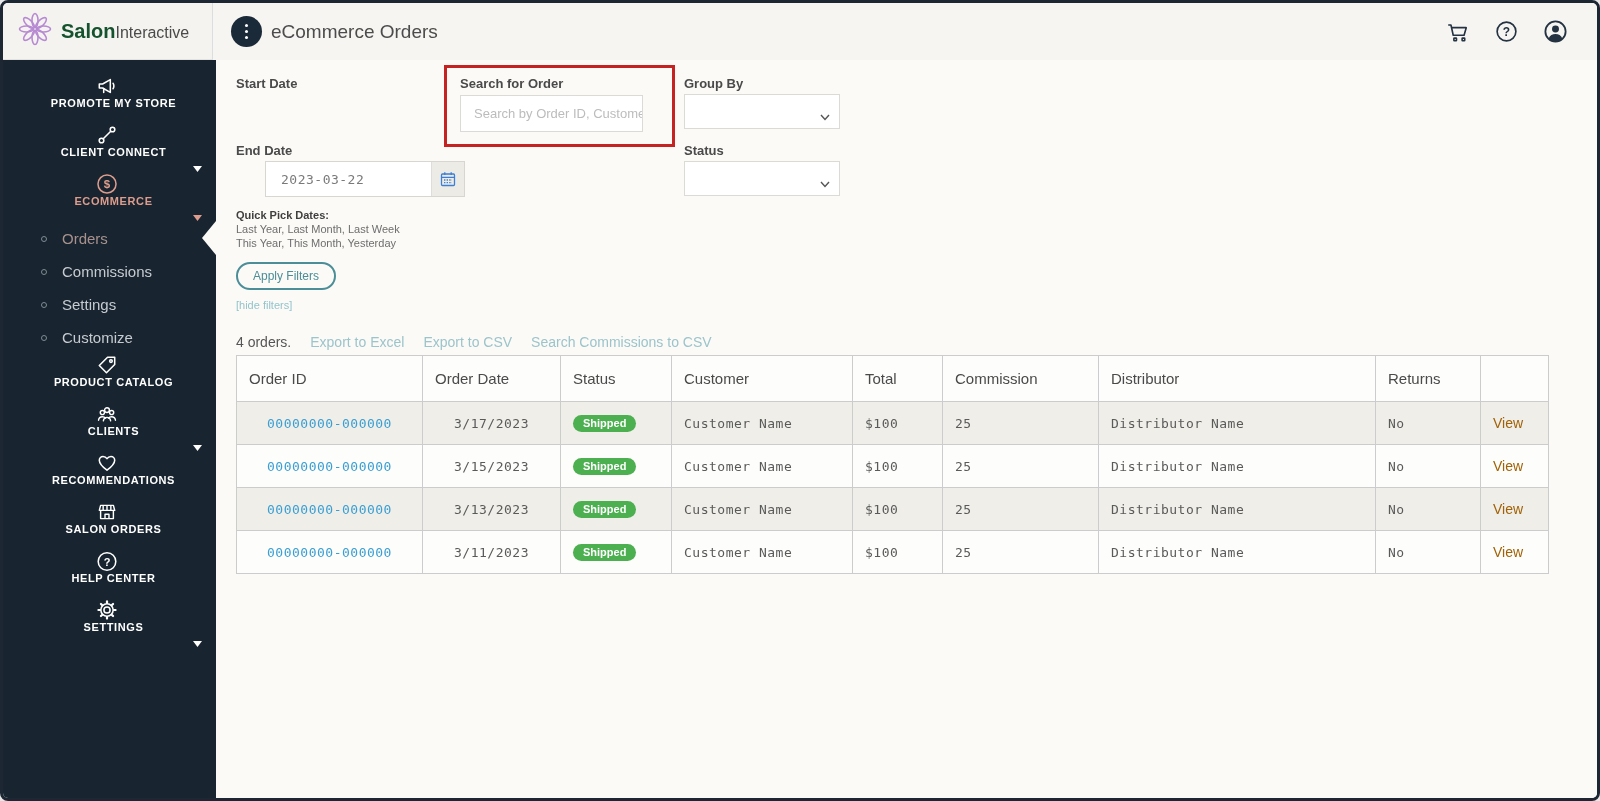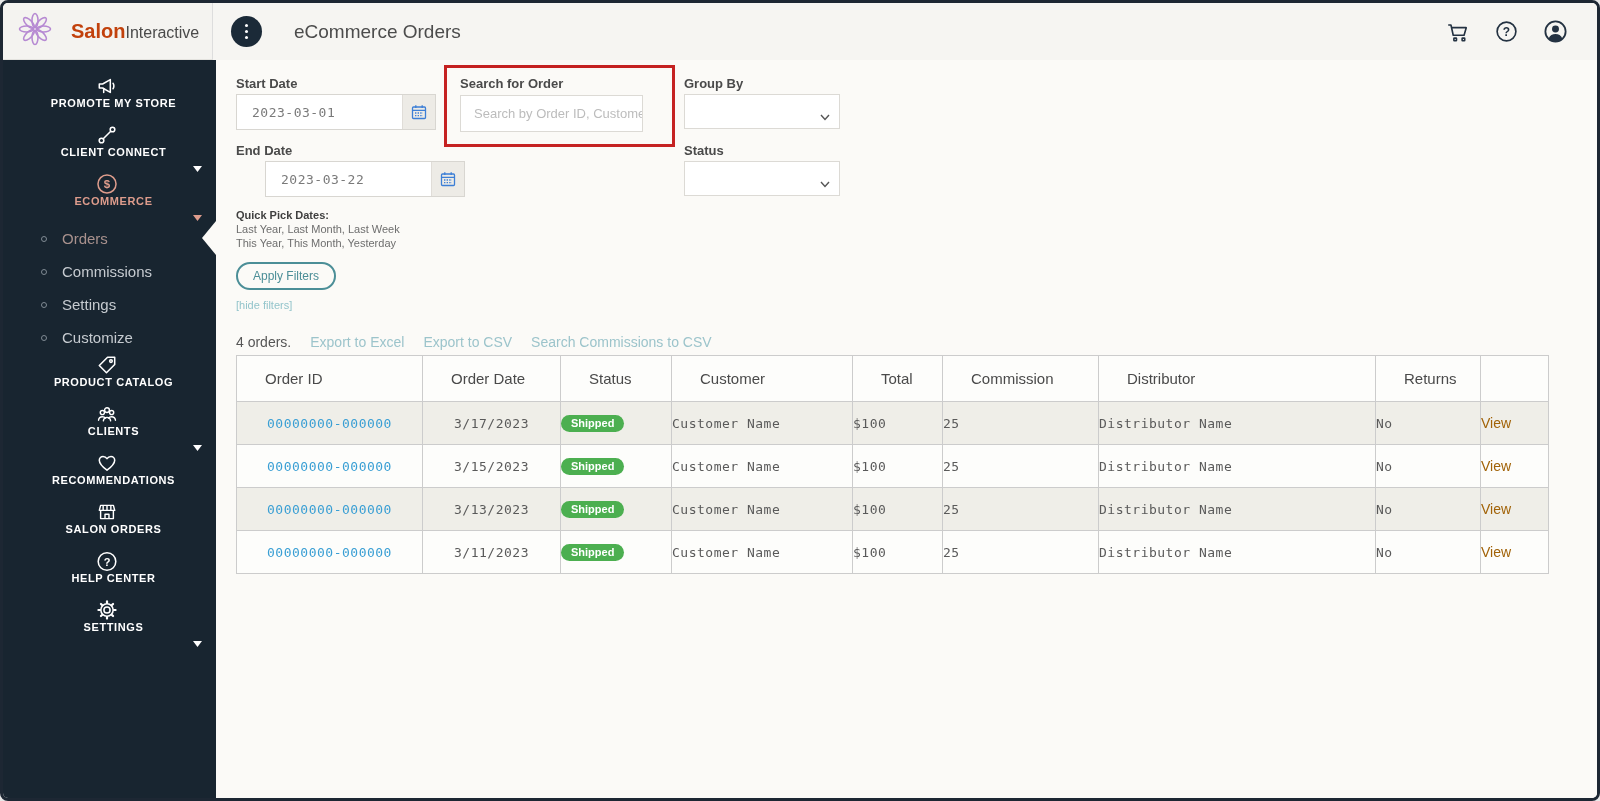--- a/index.html
+++ b/index.html
@@ -7,29 +7,29 @@
   .screen {
     position:relative; width:1600px; height:801px; margin:0 auto;
     background:#fbfaf7; border:3px solid #1d2733; border-radius:8px; overflow:hidden;
   }
   
   .topbar { position:absolute; top:0; left:0; right:0; height:57px; display:flex; }
   .logo-zone {
     width:210px; height:57px; background:#f4f3f0; border-right:1px solid #ddd;
     border-bottom:1px solid #e3e2de; display:flex; align-items:center; padding-left:14px; gap:8px;
   }
-  .brand-bold { font-size:20px; font-weight:bold; color:#c2410c;margin-left:10px; }
+  .brand-bold { font-size:20px; font-weight:bold; color:#14532d; }
   .brand-light { font-size:16px; font-weight:400; color:#4a4a4a; }
   .headbar { flex:1; background:#f6f5f2; display:flex; align-items:center; padding:0 28px 0 18px; }
   .kebab-btn {
     width:31px; height:31px; border-radius:50%; background:#1b2a38; display:flex;
     flex-direction:column; align-items:center; justify-content:center; gap:2.5px; cursor:pointer;
   }
   .kebab-btn .dot { width:3.5px; height:3.5px; border-radius:50%; background:#fff; }
-  .page-title { font-size:19px; color:#4c4c4c; margin-left:32px; }
+  .page-title { font-size:19px; color:#4c4c4c; margin-left:9px; }
   .head-icons { margin-left:auto; display:flex; align-items:center; gap:23px; color:#243242; }
   .head-icons svg { display:block; }
   
   .sidebar {
     position:absolute; top:57px; left:0; bottom:0; width:213px; background:#182530;
     padding-top:15px; color:#fff;
   }
   .nav-item { height:49px; display:flex; align-items:center; padding:0 14px 0 22px; cursor:pointer;flex-direction:column; }
   .nav-item .ico { width:22px; height:22px; margin-right:14px; display:flex; align-items:center; justify-content:center; }
   .nav-item .lbl { font-size:11px; font-weight:bold; letter-spacing:.6px; color:#fff; }
@@ -80,25 +80,25 @@
     border:2px solid #4b8e97; border-radius:14px; color:#4b8e97; font-size:12px; cursor:pointer;
     font-family:"Liberation Sans", sans-serif;
   }
   .hide-link { position:absolute; left:20px; top:239px; font-size:11px; color:#93c4cb; cursor:pointer; text-decoration:none; }
   .summary-row { position:absolute; left:20px; top:274px; display:flex; align-items:baseline; gap:19px; }
   .count-text { font-size:14px; color:#555; }
   .export-link { font-size:14px; color:#9cc4cb; cursor:pointer; text-decoration:none; }
   
   table.orders { position:absolute; left:20px; top:295px; border-collapse:collapse; table-layout:fixed; background:#fdfdfb; }
   table.orders th {
-    border:1px solid #ccc; height:46px; text-align:left; padding-left:28px;
+    border:1px solid #ccc; height:46px; text-align:left; padding-left:12px;
     font-size:15px; font-weight:400; color:#4a4a4a; background:#fdfdfb;
   }
   table.orders td {
-    border:1px solid #ccc; height:43px; font-size:13px; color:#5a5a5a;
+    border:1px solid #ccc; height:43px; padding-left:12px; font-size:13px; color:#5a5a5a;
     font-family:"DejaVu Sans Mono", monospace; letter-spacing:.5px;
   }
   table.orders tr.shaded td { background:#efeee8; }
   table.orders td.ctr { text-align:center; padding-left:0; }
   .order-link { color:#3a9fd4; text-decoration:none; cursor:pointer; }
   .badge {
     display:inline-block; background:#4caf50; color:#fff; font-size:11px; font-weight:bold;
     font-family:"Liberation Sans", sans-serif; letter-spacing:0; padding:2px 10px 3px; border-radius:10px;
   }
   td.plain { font-family:"Liberation Sans", sans-serif; font-size:14px; color:#999; letter-spacing:0; }
@@ -299,33 +299,20 @@
             <polygon points="0,0 9,0 4.5,6" fill="#fff"></polygon>
           </svg>
       </span>
     </div>
     <div class="active-arrow"></div>
   </nav>
 
   <main class="main">
 
     <div class="f-label" style="left:20px; top:16px;">Start Date</div>
-    <div class="input-group" style="left:20px; top:34px; width:200px;">
-      <input type="text" value="2023-03-01" style="">
-      <div class="cal-btn">
-        <svg width="16" height="16" viewBox="0 0 16 16" fill="none" stroke="#3d7fd6" stroke-width="1.3">
-          <rect x="1.5" y="3" width="13" height="11.5" rx="1"></rect>
-          <line x1="1.5" y1="6.3" x2="14.5" y2="6.3"></line>
-          <line x1="4.8" y1="1.3" x2="4.8" y2="4"></line>
-            <line x1="11.2" y1="1.3" x2="11.2" y2="4"></line>
-          <line x1="4" y1="9" x2="12" y2="9" stroke-dasharray="1.4 1.2"></line>
-          <line x1="4" y1="11.7" x2="12" y2="11.7" stroke-dasharray="1.4 1.2"></line>
-        </svg>
-      </div>
-    </div>
 
     <div class="f-label" style="left:20px; top:83px;">End Date</div>
     <div class="input-group" style="left:20px; top:101px; width:200px;margin-left:29px;">
       <input type="text" value="2023-03-22" style="">
       <div class="cal-btn">
         <svg width="16" height="16" viewBox="0 0 16 16" fill="none" stroke="#3d7fd6" stroke-width="1.3">
           <rect x="1.5" y="3" width="13" height="11.5" rx="1"></rect>
           <line x1="1.5" y1="6.3" x2="14.5" y2="6.3"></line>
           <line x1="4.8" y1="1.3" x2="4.8" y2="4"></line>
             <line x1="11.2" y1="1.3" x2="11.2" y2="4"></line>

